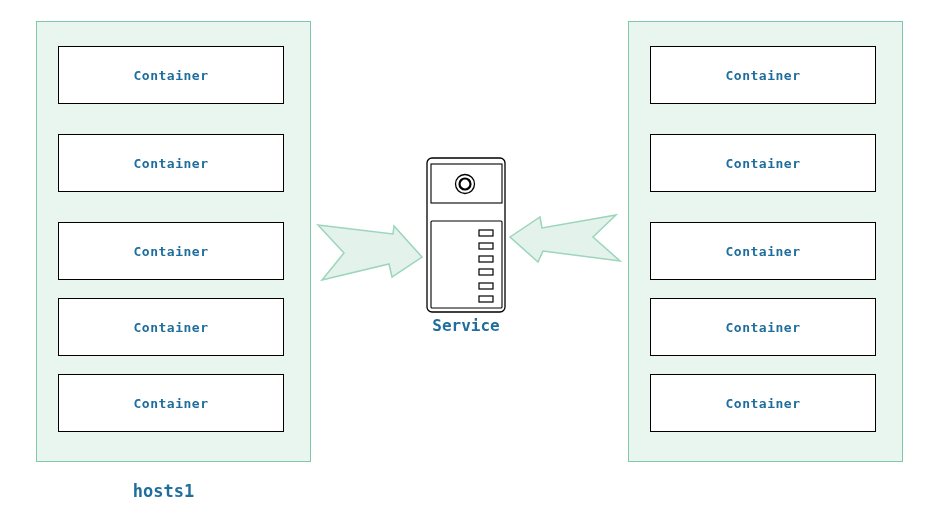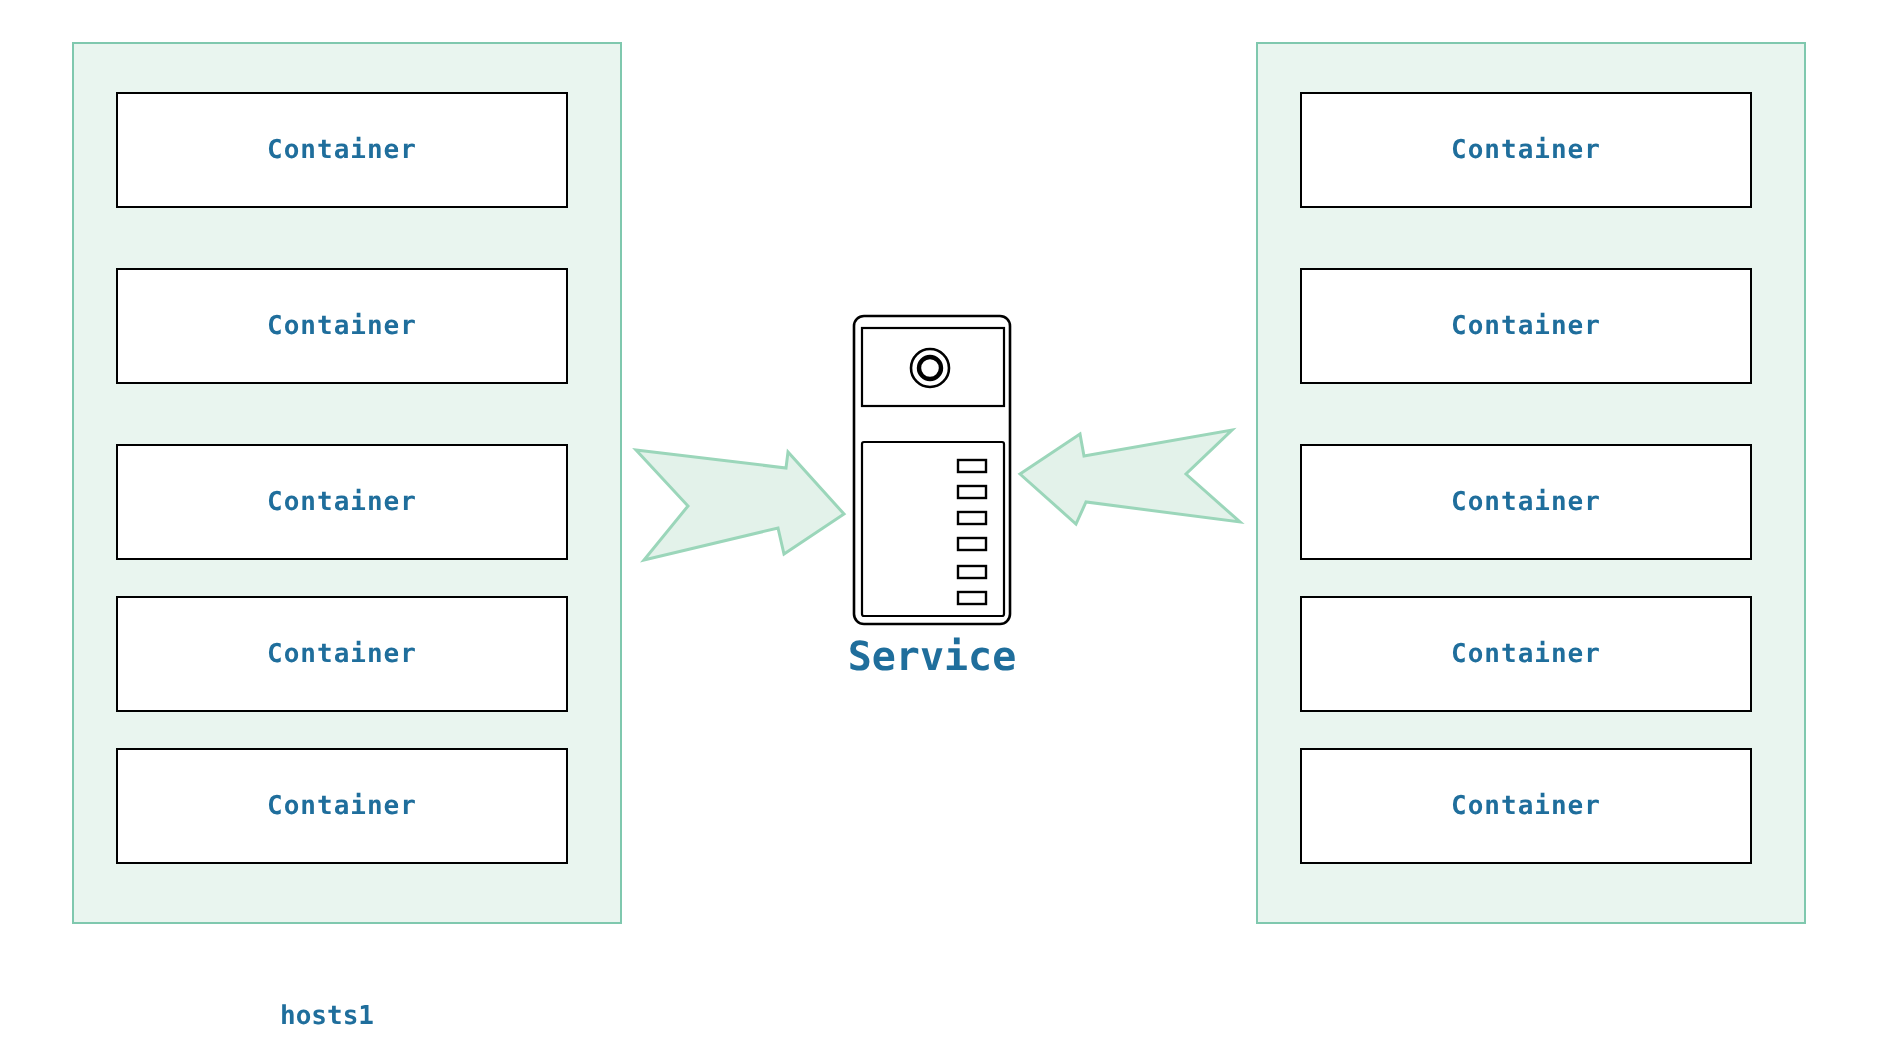--- a/index.html
+++ b/index.html
@@ -38,25 +38,25 @@
   }
   .container-box .lbl{
     color:var(--text-blue);
     font-weight:bold;
     font-size:13px;
     letter-spacing:0.5px;
   }
   .c1{top:24px;} .c2{top:112px;} .c3{top:200px;} .c4{top:276px;} .c5{top:352px;}
   .host-label{
     position:absolute;
-    top:501px;width:275px;
+    top:481px;width:275px;
     text-align:center;
     color:var(--text-blue);
     font-weight:bold;
-    font-size:13px;
+    font-size:17px;
     transform:translateX(-10px);
   }
   .host-label.left{left:36px;}
   .host-label.right{left:628px;}
   .arrows-layer{
     position:absolute;left:0;top:0;width:949px;height:524px;
     pointer-events:none;
   }
   .arrow-shape{
     fill:var(--arrow-fill);
@@ -65,21 +65,21 @@
     stroke-linejoin:miter;
   }
   .server-svg{position:absolute;left:420px;top:152px;}
   .server-line{fill:#ffffff;stroke:#000000;}
   .service-label{
     position:absolute;
     left:391px;top:316px;width:150px;
     text-align:center;
     color:var(--text-blue);
     font-weight:bold;
-    font-size:20px;
+    font-size:16px;
   }
 </style>
 </head>
 <body>
 
 <div class="canvas">
 
   <div class="host-group left">
     <div class="container-box c1">
       <span class="lbl">Container</span>

